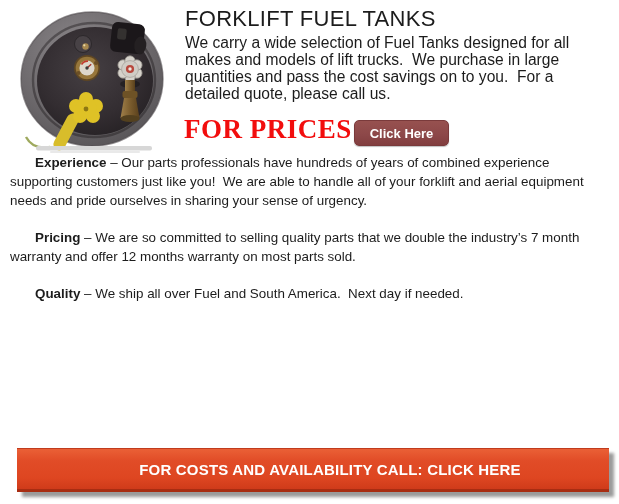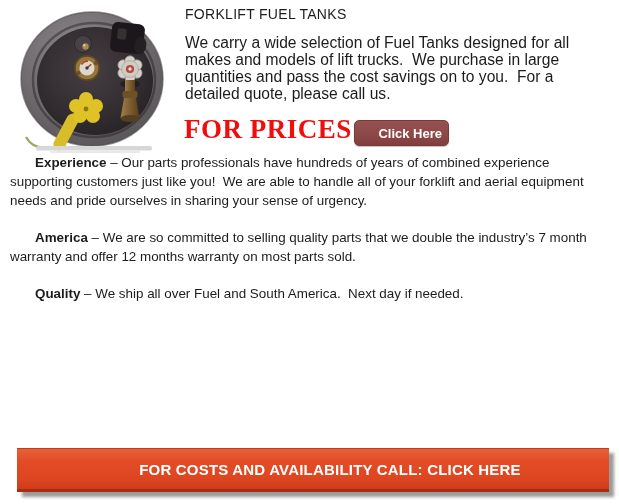--- a/index.html
+++ b/index.html
@@ -3,39 +3,38 @@
 <meta charset="utf-8">
 <style>
   html,body { margin:0; padding:0; background:#ffffff; }
   .page {
     position:relative; width:619px; height:504px; background:#ffffff;
     font-family:"Liberation Sans", sans-serif; overflow:hidden; color:#1b1b1b;
   }
   .tank-photo { position:absolute; left:10px; top:6px; width:165px; height:147px; }
   .page-title {
     position:absolute; left:185px; top:6px; margin:0;
-    font-size:14px; font-weight:400; letter-spacing:.3px; color:#1c1c1c;
+    font-size:22px; font-weight:400; letter-spacing:.3px; color:#1c1c1c;
   }
   .description {
     position:absolute; left:185px; top:34px; width:424px; margin:0;
     font-size:15.6px; line-height:17px; color:#1c1c1c; white-space:pre-wrap;
   }
   .for-prices {
     position:absolute; left:184px; top:114px;
     font-family:"Liberation Serif", serif; font-weight:700; font-size:27px;
     color:#f20d0d; letter-spacing:.5px;
   }
   .click-here {
     position:absolute; left:354px; top:120px; width:95px; height:26px;
     background:linear-gradient(180deg,#97514f 0%,#8d4849 55%,#823e3f 100%);
     border:1px solid #7a3a3b; border-radius:5px;
     color:#ffffff; font-family:"Liberation Sans",sans-serif;
     font-weight:700; font-size:13px; cursor:pointer;
     box-shadow:0 1px 1px rgba(0,0,0,.25);
-    text-align:right;
   }
   .features {
     position:absolute; left:10px; top:153px; width:592px;
     font-size:13.4px; line-height:19px; color:#1c1c1c;
   }
   .feature { margin:0 0 18px 0; }
   .feature b { font-weight:700;padding-left:25px; }
   .feature .ft { white-space:pre-wrap; }
   .banner {
     position:absolute; left:17px; top:448px; width:558px; height:40px;
@@ -148,19 +147,19 @@
   <h1 class="page-title">FORKLIFT FUEL TANKS</h1>
 
   <p class="description">We carry a wide selection of Fuel Tanks designed for all makes and models of lift trucks.  We purchase in large quantities and pass the cost savings on to you.  For a detailed quote, please call us.</p>
 
   <div class="for-prices">FOR PRICES:</div>
 
   <button class="click-here">Click Here</button>
 
   <div class="features">
     <p class="feature"><b>Experience</b><span class="ft"> – Our parts professionals have hundreds of years of combined experience supporting customers just like you!  We are able to handle all of your forklift and aerial equipment needs and pride ourselves in sharing your sense of urgency.</span></p>
-    <p class="feature"><b>America</b><span class="ft"> – We are so committed to selling quality parts that we double the industry’s 7 month warranty and offer 12 months warranty on most parts sold.</span></p>
+    <p class="feature"><b>Pricing</b><span class="ft"> – We are so committed to selling quality parts that we double the industry’s 7 month warranty and offer 12 months warranty on most parts sold.</span></p>
     <p class="feature"><b>Quality</b><span class="ft"> – We ship all over Fuel and South America.  Next day if needed.</span></p>
   </div>
 
   <a class="banner" href="#">FOR COSTS AND AVAILABILITY CALL: CLICK HERE</a>
 
 </div>
 
 </body></html>

